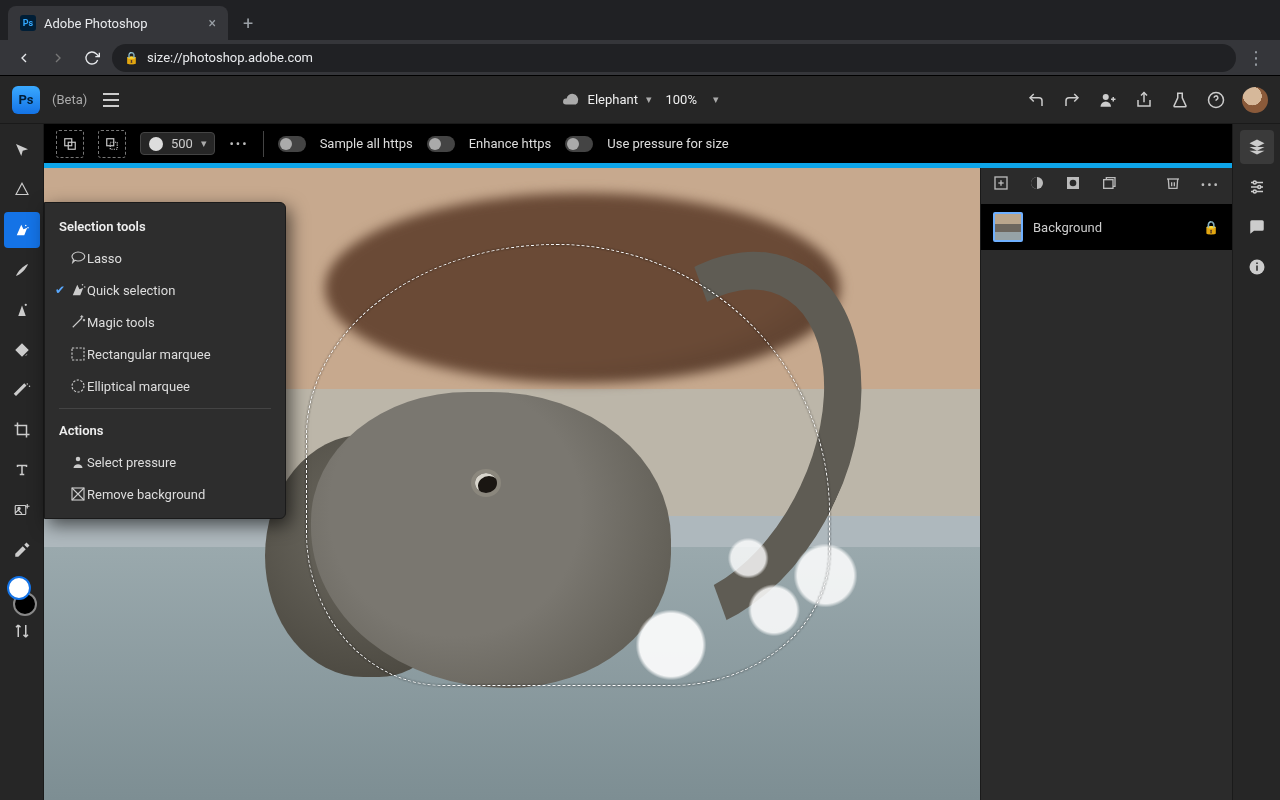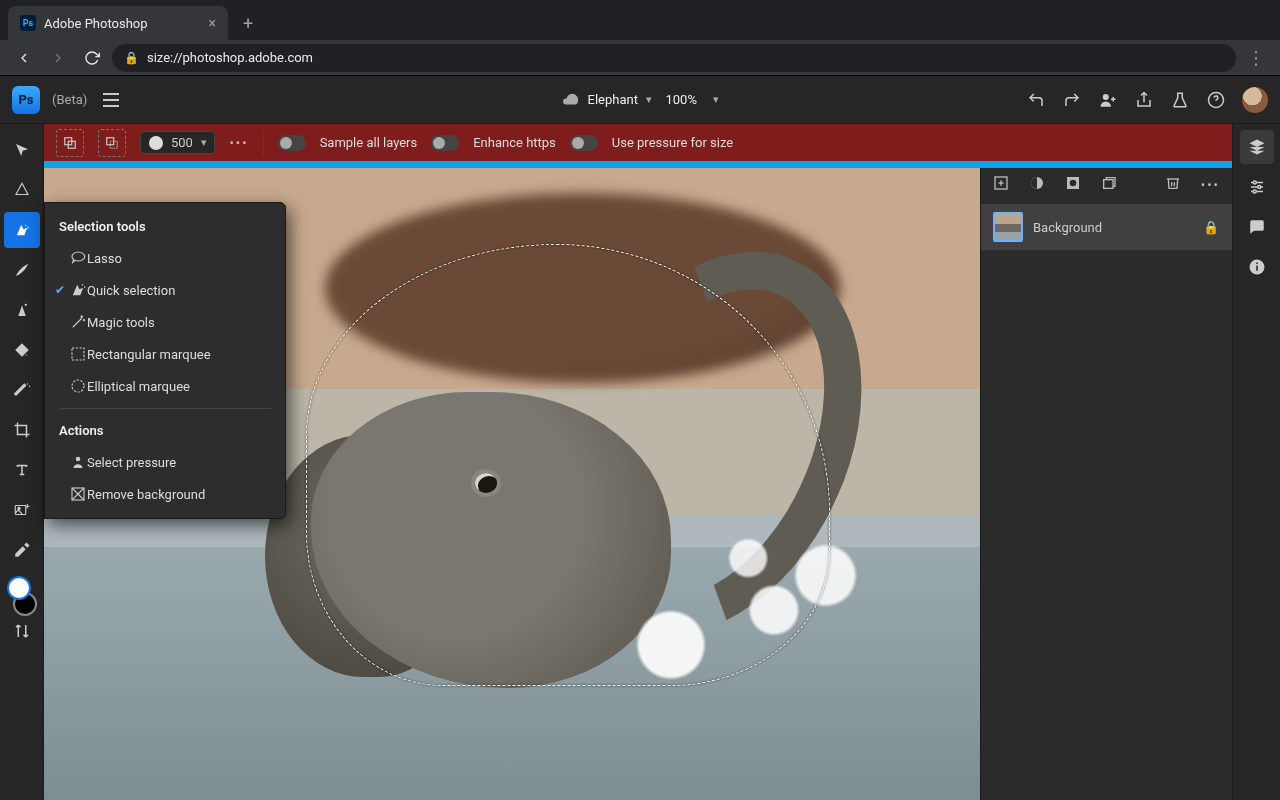--- a/index.html
+++ b/index.html
@@ -34,21 +34,21 @@
   .workspace{display:flex;height:676px;position:relative;}
   
   .left-tools{width:44px;background:#262626;display:flex;flex-direction:column;align-items:center;padding-top:6px;gap:0;border-right:1px solid #1a1a1a;position:relative;z-index:5;}
   .tool{width:36px;height:36px;margin:2px 0;display:flex;align-items:center;justify-content:center;border-radius:4px;color:#ccc;fill:#ccc; position:relative;}
   .tool.active{background:#1473e6;color:#fff;fill:#fff;}
   .tool svg{width:18px;height:18px;}
   .swatch-wrap{width:34px;height:40px;position:relative;margin-top:6px;}
   .swatch-fg{position:absolute;top:0;left:2px;width:24px;height:24px;border-radius:50%;background:#fff;border:2px solid #1473e6;z-index:2;}
   .swatch-bg{position:absolute;bottom:0;right:2px;width:24px;height:24px;border-radius:50%;background:#000;border:2px solid #888;}
   
-  .option-bar{position:absolute;top:0;left:44px;right:48px;height:44px;background:#7f1d1d;display:flex;align-items:center;padding:0 12px;gap:14px;border-bottom:7px solid #0ea5e9;z-index:2;}
+  .option-bar{position:absolute;top:0;left:44px;right:48px;height:44px;background:#000000;display:flex;align-items:center;padding:0 12px;gap:14px;border-bottom:5px solid #0ea5e9;z-index:2;}
   .opt-ic{width:28px;height:28px;display:flex;align-items:center;justify-content:center;border:1px dashed #777;border-radius:3px;}
   .brush-size{display:flex;align-items:center;gap:8px;border:1px solid #444;border-radius:4px;padding:3px 8px;background:#262626;}
   .brush-dot{width:14px;height:14px;border-radius:50%;background:#ddd;}
   .more-dots{letter-spacing:2px;color:#bbb;}
   .vline{width:1px;height:26px;background:#444;}
   .toggle{width:28px;height:16px;border-radius:8px;background:#444;position:relative;}
   .toggle::after{content:"";position:absolute;left:2px;top:2px;width:12px;height:12px;border-radius:50%;background:#aaa;}
   .opt-label{color:#ddd;}
   
   .canvas-wrap{position:absolute;top:44px;left:44px;right:300px;bottom:0;background:#2f2f2f;display:flex;align-items:flex-start;justify-content:center;overflow:hidden;}
@@ -72,21 +72,21 @@
   .fly-check{width:14px;color:#5aa9ff;font-size:12px;visibility:hidden;}
   .fly-item.sel .fly-check{visibility:visible;}
   .fly-ic{width:18px;height:18px;display:flex;align-items:center;justify-content:center;fill:#ccc;color:#ccc;}
   .fly-div{height:1px;background:#444;margin:6px 14px;}
   
   .right-wrap{position:absolute;top:0;right:0;bottom:0;display:flex;}
   .layers-panel{width:252px;background:#2b2b2b;border-left:1px solid #1a1a1a;display:flex;flex-direction:column;}
   .panel-title{padding:12px 14px;color:#eee;font-weight:600;font-size:14px;border-bottom:1px solid #1f1f1f;}
   .panel-icons{display:flex;gap:20px;padding:10px 12px;align-items:center;color:#bbb;fill:#bbb;}
   .panel-icons .sp{flex:1;}
-  .layer-row{display:flex;align-items:center;gap:10px;padding:8px 12px;background:#404040;}
+  .layer-row{display:flex;align-items:center;gap:10px;padding:8px 12px;background:#000000;}
   .thumb{width:30px;height:30px;border:2px solid #6fb0ff;border-radius:2px;background:linear-gradient(#baa68d 0 40%,#6d675f 40% 70%,#96a2a6 70% 100%);}
   .lockic{margin-left:auto;color:#bbb;}
   .rail{width:48px;background:#262626;border-left:1px solid #1a1a1a;display:flex;flex-direction:column;align-items:center;padding-top:6px;gap:6px;}
   .rail-b{width:34px;height:34px;display:flex;align-items:center;justify-content:center;color:#ccc;fill:#ccc;border-radius:4px;}
   .rail-b.active{background:#3a3a3a;}
   
   .flyout-anchor{position:absolute;top:78px;left:0;}
 </style>
 </head>
 <body>
@@ -283,21 +283,21 @@
         </svg>
       </div>
     <div class="brush-size">
       <div class="brush-dot"></div>
       <span>500</span>
       <span class="chev">▾</span>
     </div>
     <span class="more-dots">•••</span>
     <div class="vline"></div>
     <div class="toggle"></div>
-    <span class="opt-label">Sample all layers</span>
+    <span class="opt-label">Sample all https</span>
     <div class="toggle"></div>
     <span class="opt-label">Enhance https</span>
     <div class="toggle"></div>
     <span class="opt-label">Use pressure for size</span>
   </div>
 
   <div class="canvas-wrap">
     <div class="canvas">
       <div class="sky"></div>
       <div class="boulder"></div>

